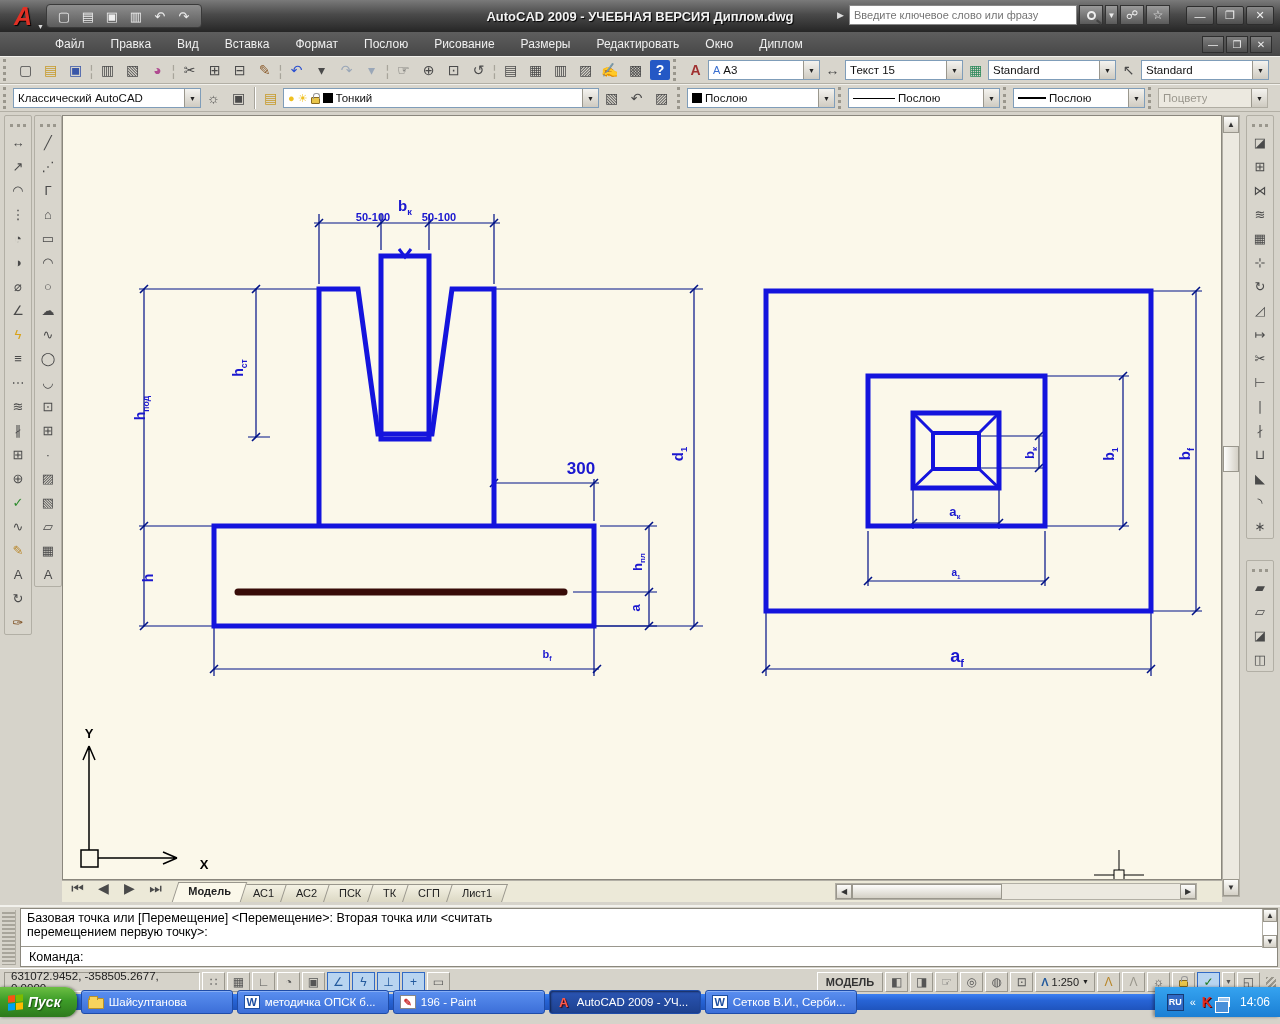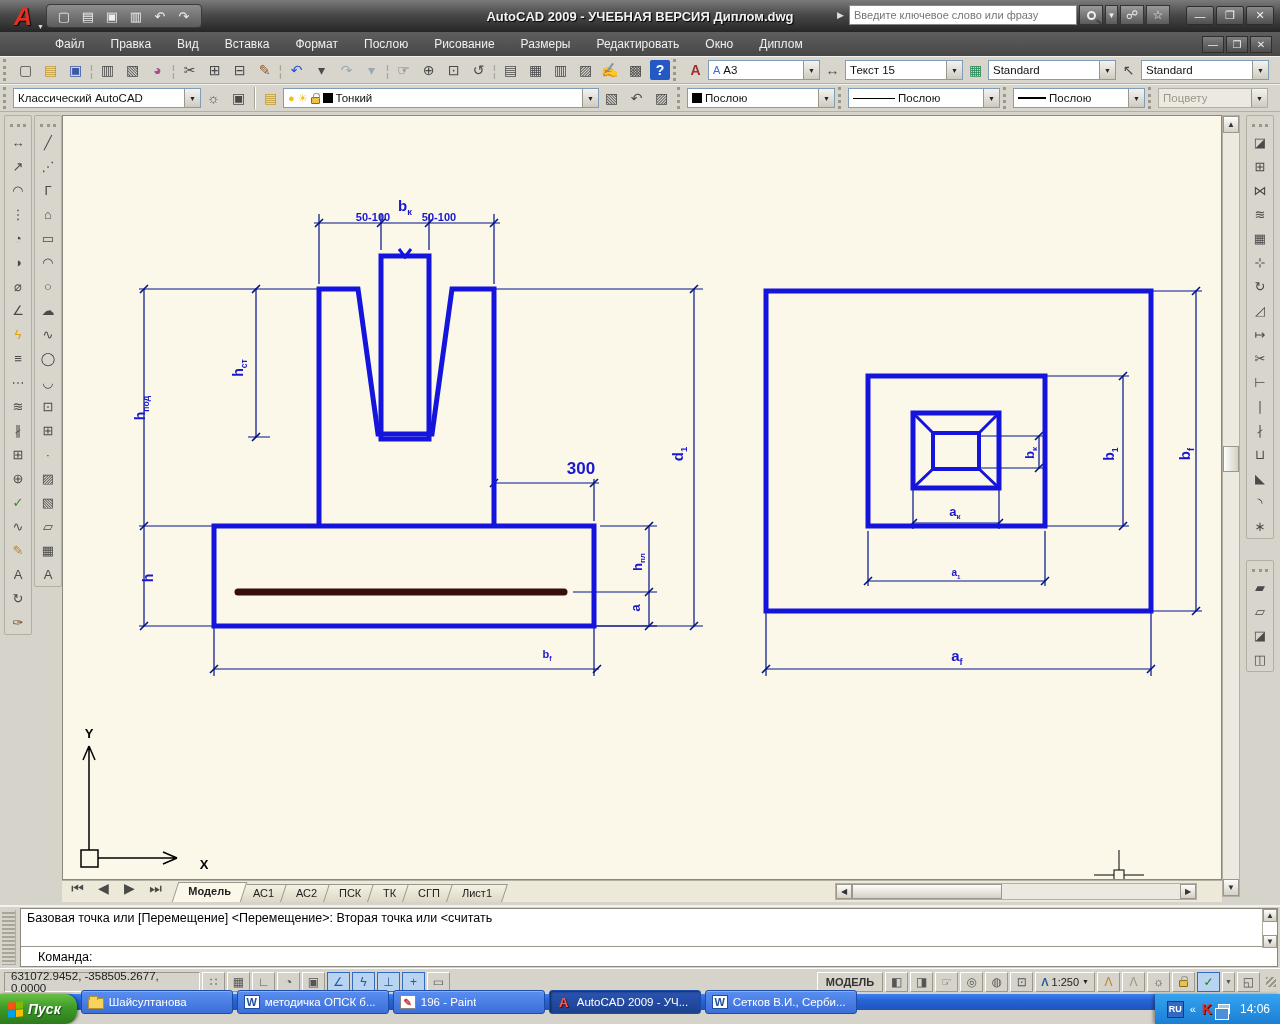--- a/index.html
+++ b/index.html
@@ -93,21 +93,21 @@
   .hscroll{position:relative;margin-left:auto;margin-right:25px;width:362px;height:17px;background:#ece9e0;border:1px solid #b2afa5;align-self:center;}
   .hthumb{position:absolute;left:16px;top:0;width:150px;height:15px;background:linear-gradient(#fdfdfb,#d4d0c6);border:1px solid #9a978d;}
 
   
   .cmdwin{position:absolute;left:0;top:905px;width:1280px;height:63px;background:#d6d3ca;
     border-top:2px solid #f2f1ec;display:flex;}
   .cmdgrip{width:14px;border-right:1px solid #b2afa5;background:repeating-linear-gradient(#d6d3ca 0 2px,#a8a59b 2px 4px);margin:3px 2px;}
   .cmdbody{flex:1;border:1px solid #8a877d;background:#fff;margin:1px 2px;position:relative;
     font-family:"DejaVu Sans Mono","Liberation Mono",monospace;font-size:12.5px;color:#000;}
   .cmdhist{padding:2px 6px;height:38px;border-bottom:1px solid #9a978d;}
-  .cmdline{padding:3px 17px;}
+  .cmdline{padding:3px 8px;}
   .cmdsb{position:absolute;right:0;top:0;width:15px;height:39px;border-left:1px solid #b2afa5;}
   .cmdsb .sbtn{width:14px;height:13px;}
 
   
   .statusbar{position:absolute;left:0;top:968px;width:1280px;height:26px;background:#d6d3ca;
     border-top:1px solid #fff;display:flex;align-items:center;padding:0 4px;gap:2px;}
   .coords{width:196px;height:20px;border:1px solid;border-color:#9a978d #fff #fff #9a978d;
     font-size:11.5px;color:#222;display:flex;align-items:center;padding:0 6px;}
   .stbtn{width:23px;height:20px;display:flex;align-items:center;justify-content:center;font-size:12px;color:#555;
     border:1px solid;border-color:#fff #9a978d #9a978d #fff;background:#d6d3ca;}
@@ -115,21 +115,21 @@
   .st-right{margin-left:auto;display:flex;align-items:center;gap:2px;}
   .modelbtn{height:20px;padding:0 8px;font-size:11px;font-weight:bold;color:#333;
     border:1px solid;border-color:#fff #9a978d #9a978d #fff;display:flex;align-items:center;}
   .scalebox{display:flex;align-items:center;gap:3px;height:20px;padding:0 5px;
     border:1px solid;border-color:#fff #9a978d #9a978d #fff;font-size:11px;color:#222;}
   .stgrip{width:10px;height:10px;margin-left:4px;
     background:repeating-linear-gradient(135deg,#9a978d 0 2px,#d6d3ca 2px 4px);}
 
   
   .taskbar{position:absolute;left:0;top:994px;width:1280px;height:16px;
-    background:linear-gradient(#3c81f3,#2764d6 40%,#1f54bd);display:flex;}
+    background:linear-gradient(#3c81f3,#2764d6 40%,#1f54bd);display:flex;align-items:center;}
   .startbtn{height:30px;padding:0 16px 0 8px;display:flex;align-items:center;gap:5px;
     background:linear-gradient(#6cbf43,#3d9c28 45%,#2d7a1c);border-radius:0 12px 12px 0;
     box-shadow:1px 0 3px rgba(0,0,0,.5);}
   .startbtn .lbl{color:#fff;font-size:14px;font-weight:bold;font-style:italic;text-shadow:1px 1px 1px #1a4f10;}
   .flag{display:grid;grid-template-columns:7px 7px;grid-template-rows:7px 7px;gap:1px;transform:skewY(-6deg);}
   .flag i{display:block;}
   .task{width:152px;height:24px;margin-left:4px;display:flex;align-items:center;gap:5px;padding:0 6px;
     background:linear-gradient(#5a8ff0,#3c6fd8);border:1px solid #1f4ca8;border-radius:3px;
     color:#fff;font-size:11.5px;box-shadow:inset 0 1px 0 #86aef5;}
   .task.on{background:linear-gradient(#2b55b4,#1d418f);box-shadow:inset 1px 1px 2px rgba(0,0,0,.5);}
@@ -456,21 +456,21 @@
         <div class="dlabel" style="left: 482px; top: 352px; font-size: 17px; transform: translate(-50%, -50%); margin-left: 36px;">300</div>
         <div class="dlabel" style="left: 576px; top: 446px; font-size: 13px; transform: translate(-50%, -50%) rotate(-90deg);">h<sub>пл</sub></div>
         <div class="dlabel" style="left: 572px; top: 492px; font-size: 13px; transform: translate(-50%, -50%) rotate(-90deg);">a</div>
         <div class="dlabel" style="left: 617px; top: 338px; font-size: 15px; transform: translate(-50%, -50%) rotate(-90deg);">d<sub>1</sub></div>
         <div class="dlabel" style="left: 484px; top: 540px; font-size: 11px; transform: translate(-50%, -50%);">b<sub>f</sub></div>
         <div class="dlabel" style="left: 968px; top: 337px; font-size: 13px; transform: translate(-50%, -50%) rotate(-90deg);">b<sub>к</sub></div>
         <div class="dlabel" style="left: 892px; top: 397px; font-size: 13px; transform: translate(-50%, -50%);">a<sub>к</sub></div>
         <div class="dlabel" style="left: 893px; top: 458px; font-size: 10px; transform: translate(-50%, -50%);">a<sub>1</sub></div>
         <div class="dlabel" style="left: 1048px; top: 338px; font-size: 14px; transform: translate(-50%, -50%) rotate(-90deg);">b<sub>1</sub></div>
         <div class="dlabel" style="left: 1124px; top: 338px; font-size: 15px; transform: translate(-50%, -50%) rotate(-90deg);">b<sub>f</sub></div>
-        <div class="dlabel" style="left: 894px; top: 542px; font-size: 15px; transform: translate(-50%, -50%);">a<sub>f</sub></div>
+        <div class="dlabel" style="left: 894px; top: 542px; font-size: 18px; transform: translate(-50%, -50%);">a<sub>f</sub></div>
         <div class="dlabel" style="left: 26px; top: 617px; font-size: 13px; transform: translate(-50%, -50%); color: rgb(0, 0, 0);">Y</div>
         <div class="dlabel" style="left: 141px; top: 748px; font-size: 13px; transform: translate(-50%, -50%); color: rgb(0, 0, 0);">X</div>
       </div>
   </div>
 
   <div class="vscroll">
     <span class="sbtn" style="top:0">▲</span>
     <span class="vthumb"></span>
     <span class="sbtn" style="bottom:0">▼</span>
   </div>
@@ -496,20 +496,21 @@
       <span class="hthumb"></span>
       <span class="sbtn" style="right:0;left:auto;top:0;height:15px">▶</span>
     </span>
   </div>
 
   <div class="cmdwin">
     <div class="cmdgrip"></div>
     <div class="cmdbody">
       <div class="cmdhist">
         <div>Базовая точка или [Перемещение] &lt;Перемещение&gt;: Вторая точка или &lt;считать</div>
+        <div>перемещением первую точку&gt;:</div>
       </div>
       <div class="cmdline">Команда:</div>
       <div class="cmdsb">
         <span class="sbtn" style="top:0">▲</span>
         <span class="sbtn" style="bottom:0">▼</span>
       </div>
     </div>
   </div>
 
   <div class="statusbar">

